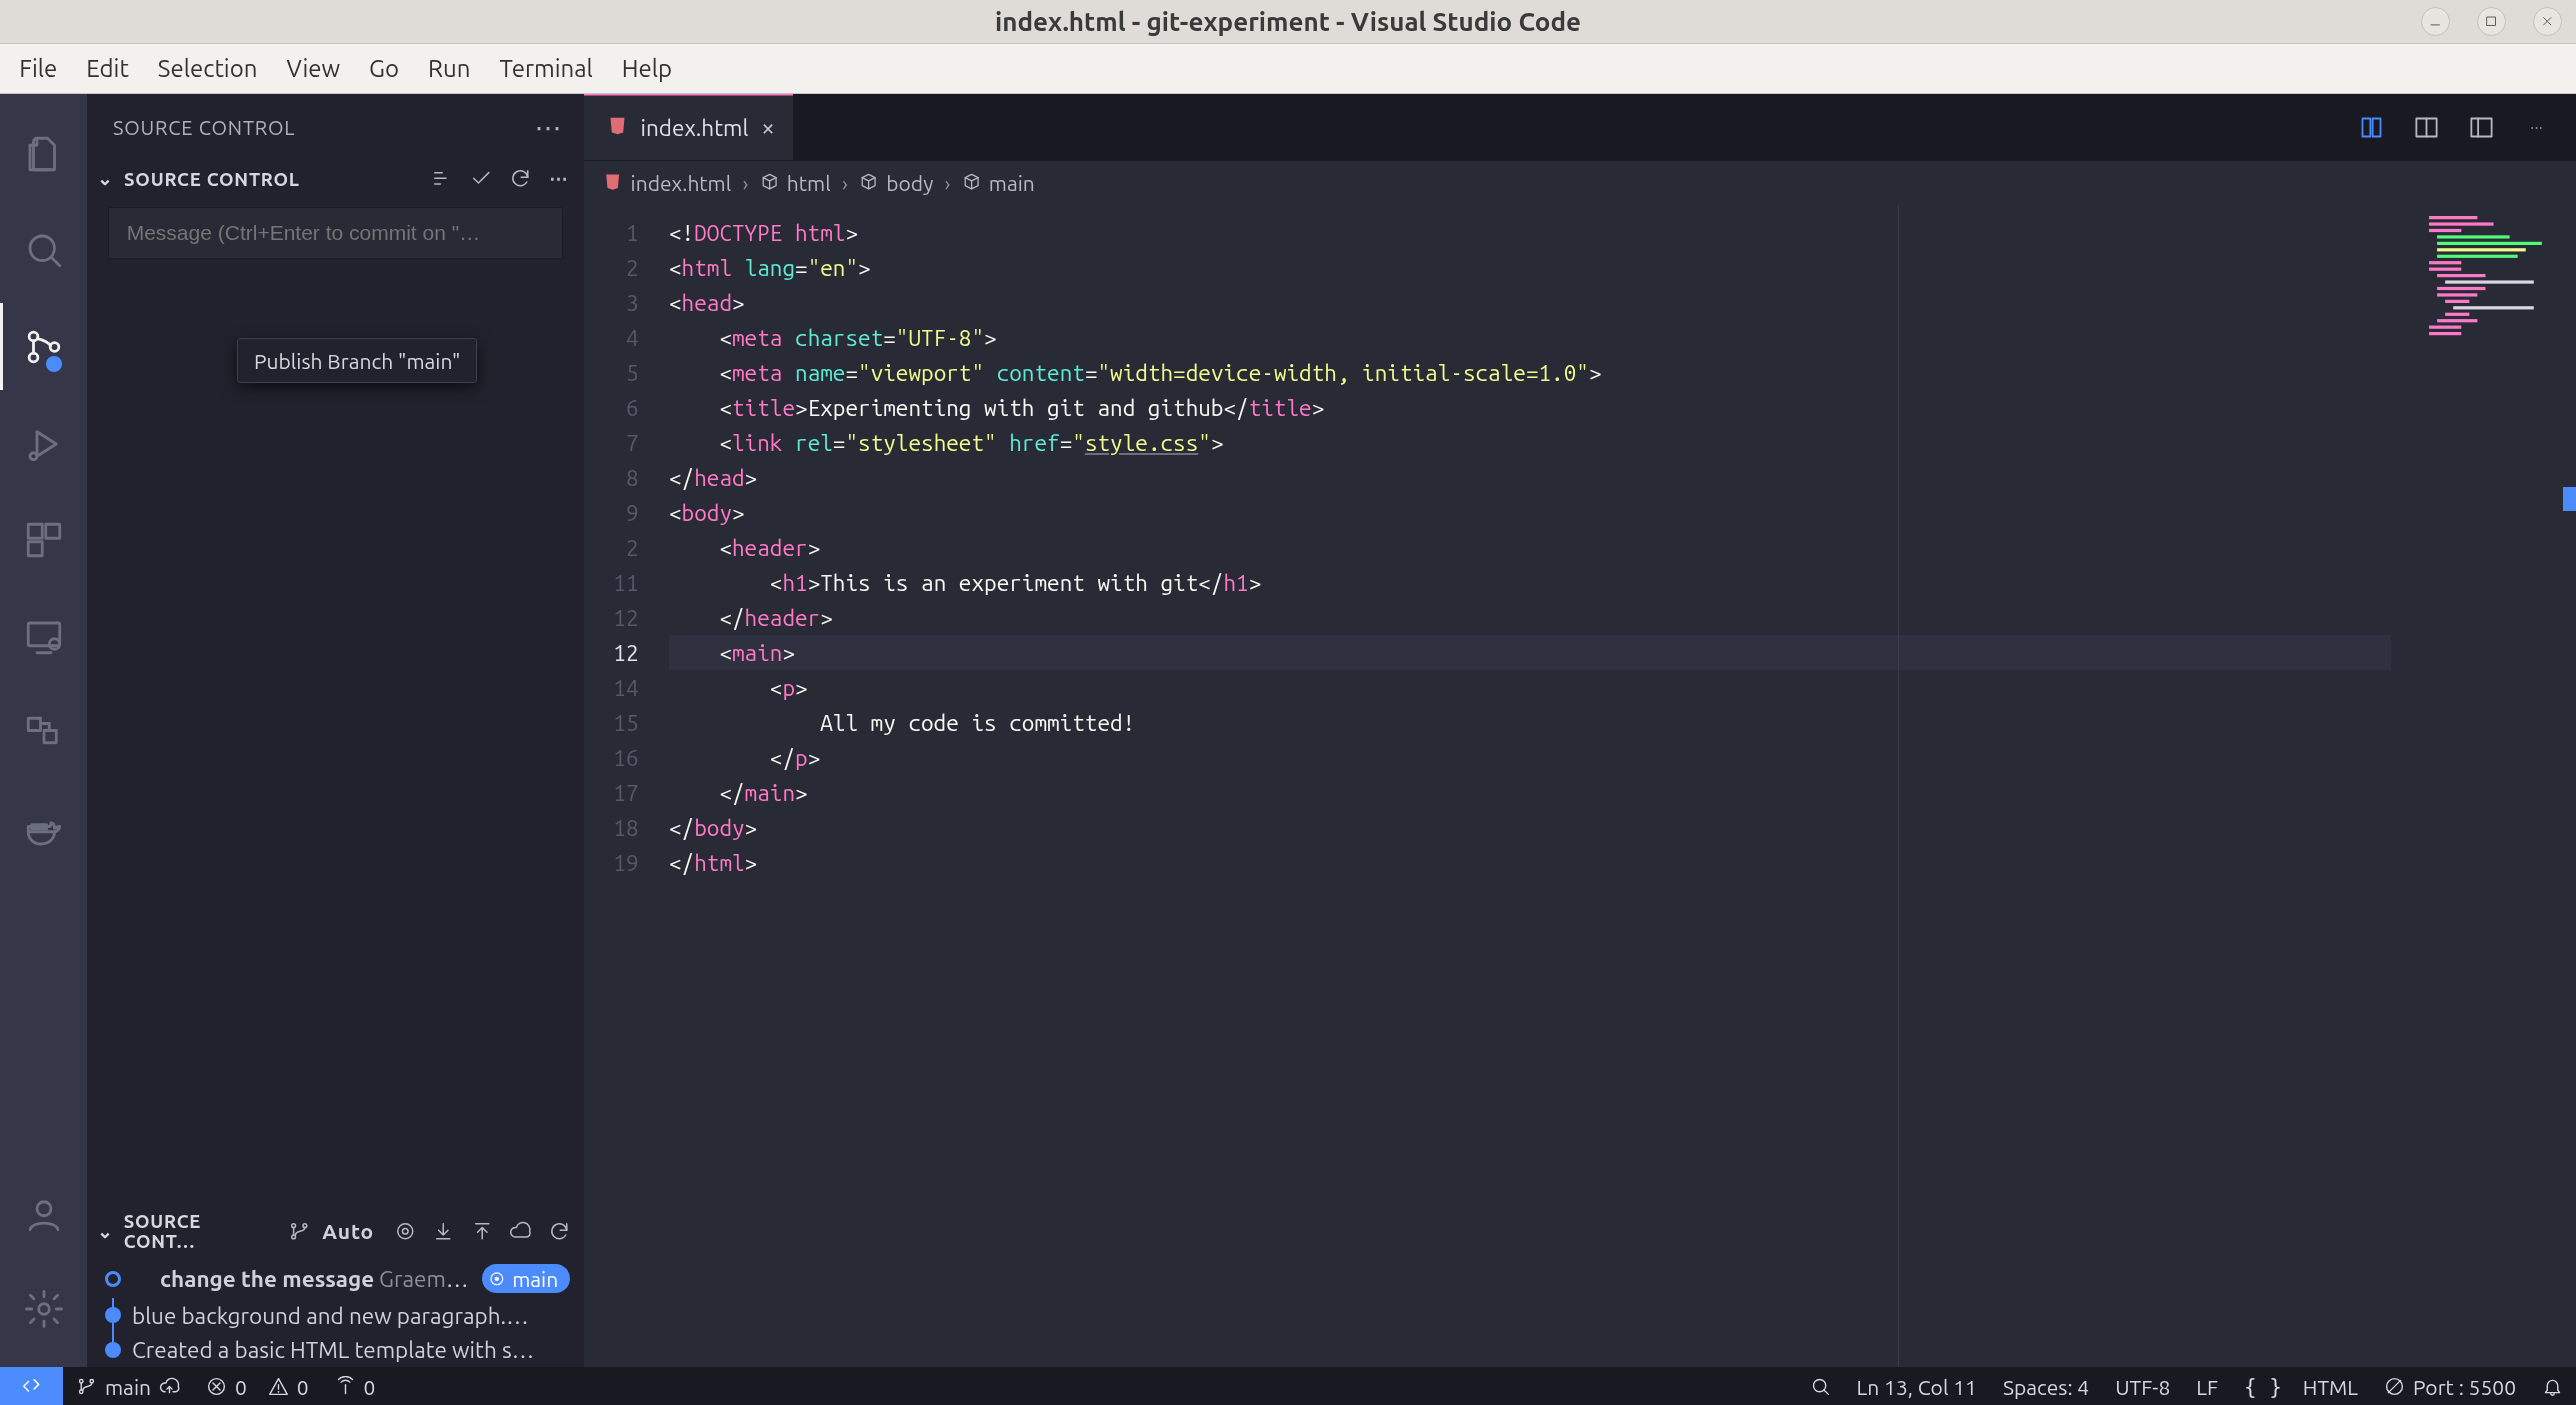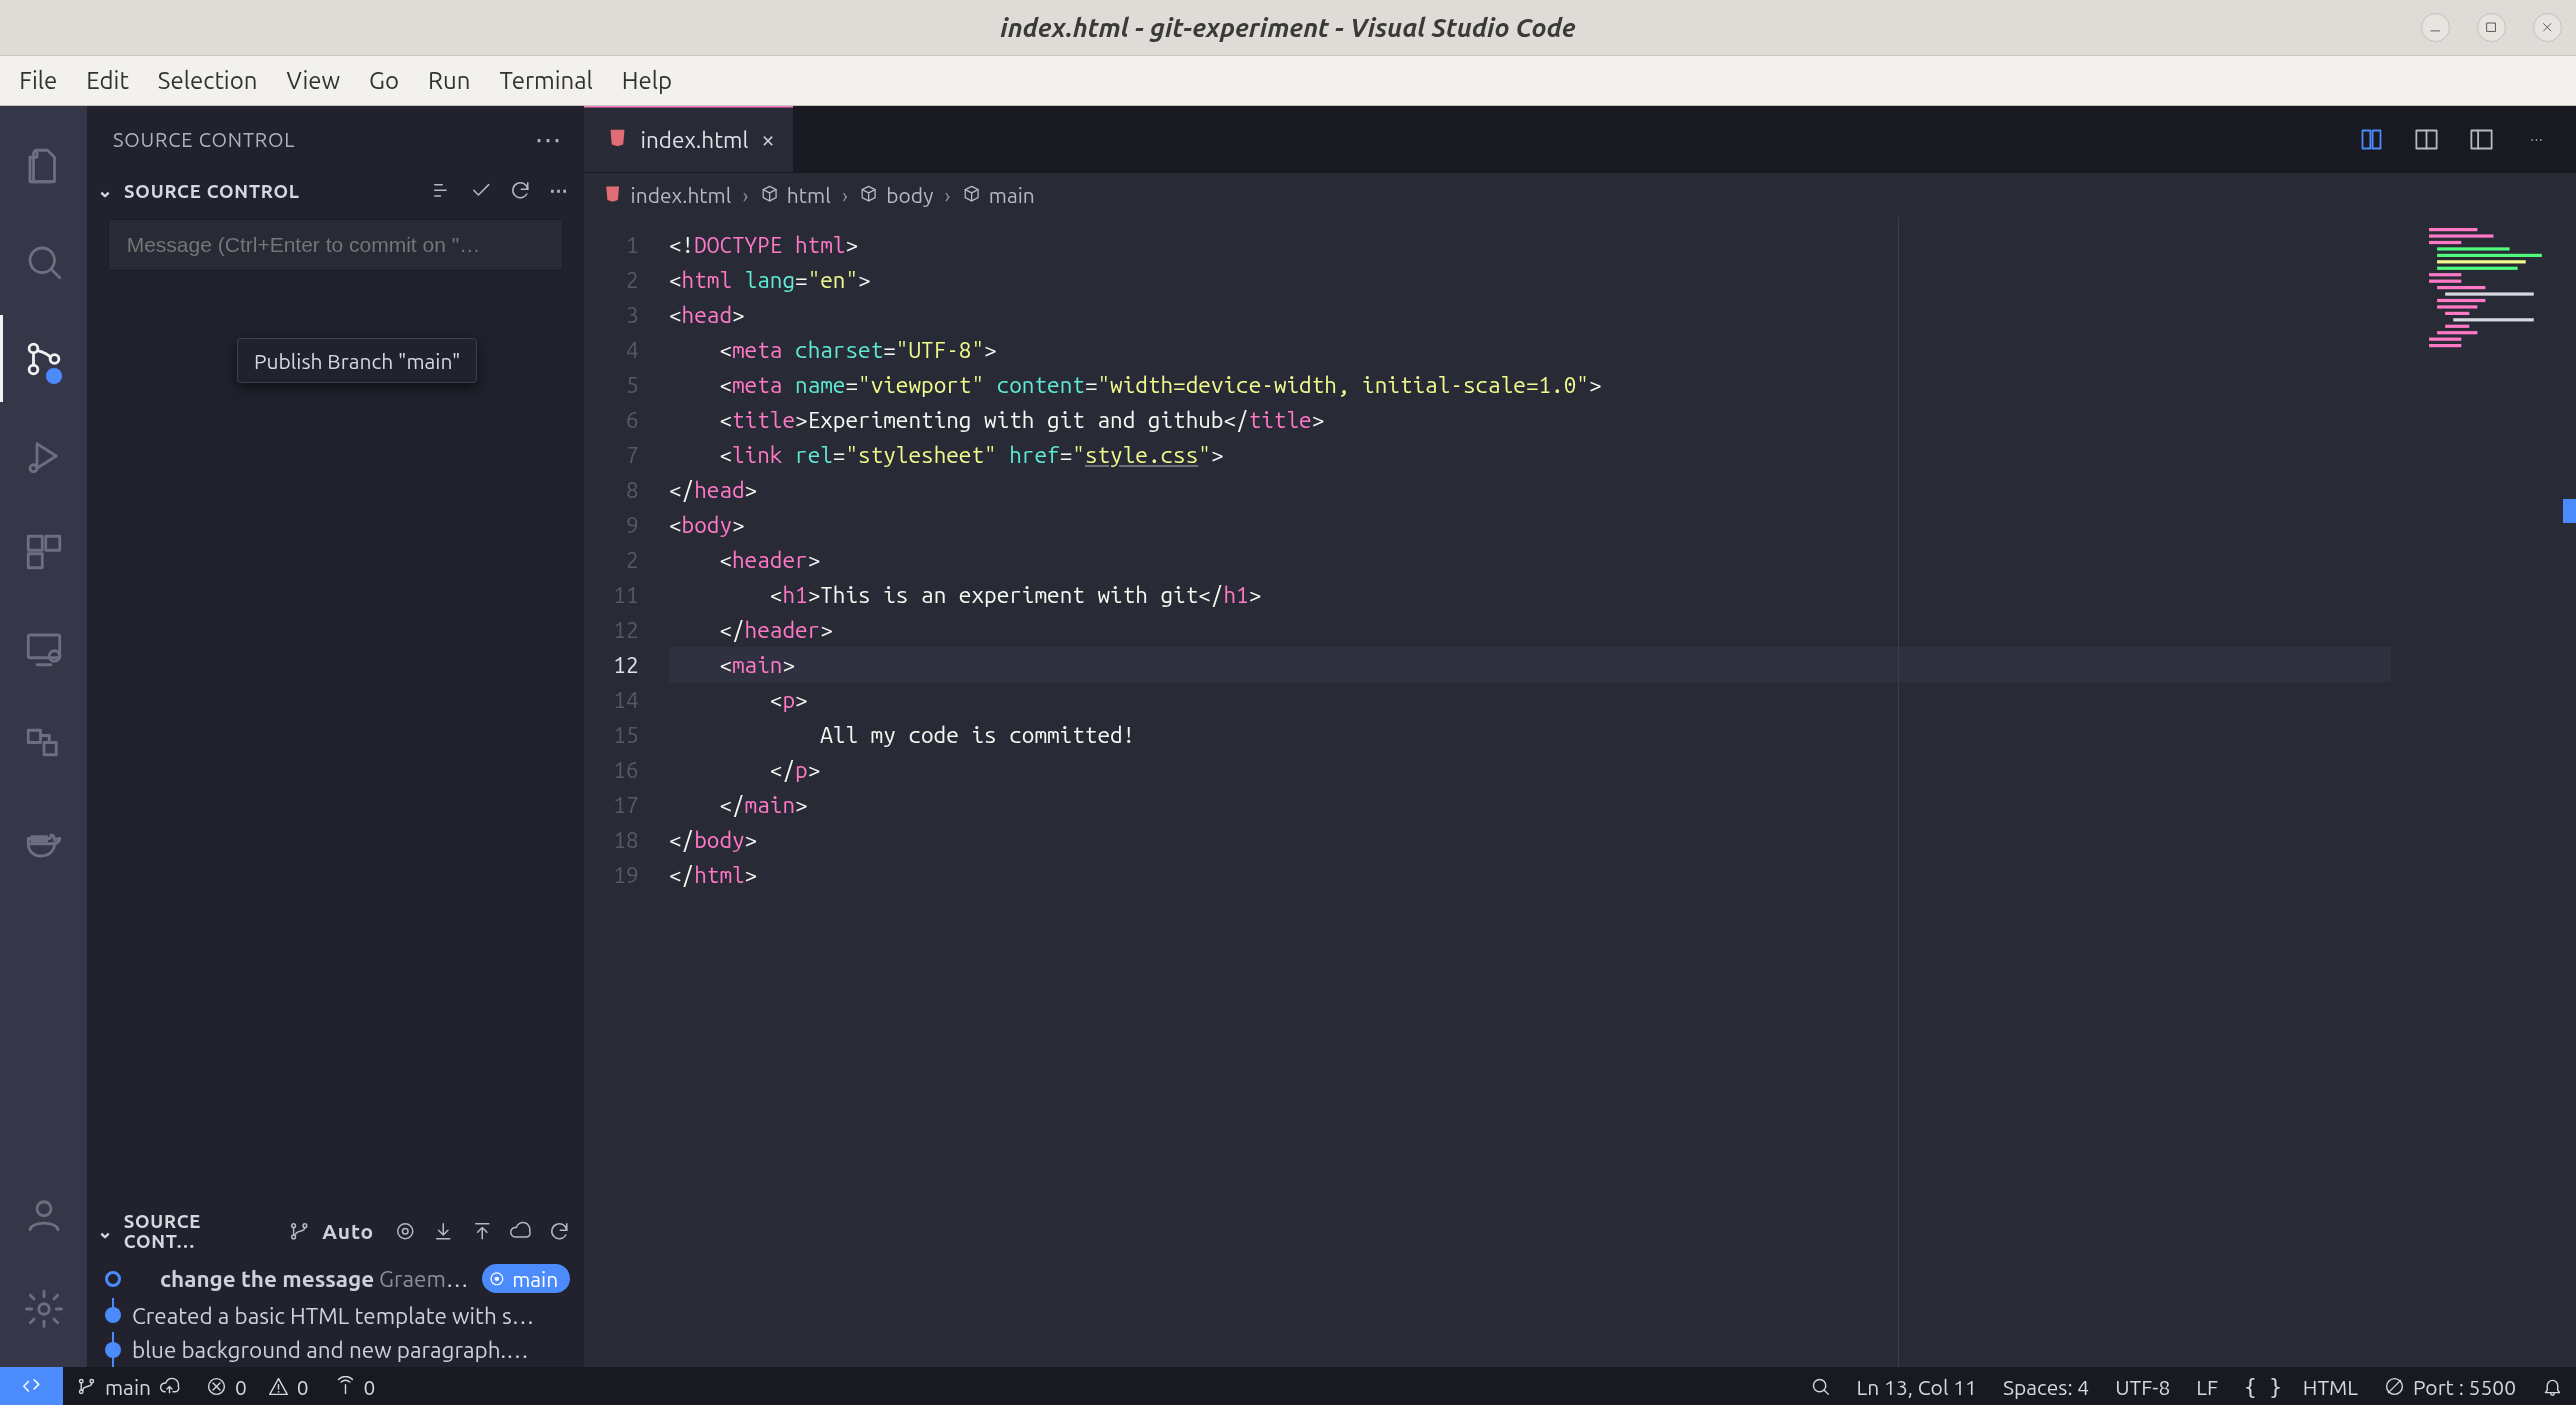--- a/index.html
+++ b/index.html
@@ -1,21 +1,21 @@
 <!DOCTYPE html>
 <html style="font-size:13px"><head>
 <meta charset="utf-8">
 <style>
   * { box-sizing: border-box; margin: 0; padding: 0; }
   html, body { width: 100%; height: 100%; font-family: "Ubuntu", "Segoe UI", Arial, sans-serif; overflow: hidden; }
 
   .window { width: 2576px; height: 1406px; transform-origin: top left; display: flex; flex-direction: column; background: #1e1f29; }
 
   
-  .os-titlebar { height: 56px; background: #dfdcd8; display: flex; align-items: center; position: relative; border-bottom: 0.8px solid #c9c6c2; font-style: italic; }
+  .os-titlebar { height: 44px; background: #dfdcd8; display: flex; align-items: center; position: relative; border-bottom: 0.8px solid #c9c6c2; }
   .os-title { flex: 1; text-align: center; font-weight: 600; font-size: 26px; color: #3a3a3a; }
   .os-ctrls { position: absolute; right: 14.5px; top: 0; bottom: 0; display: flex; align-items: center; gap: 27px; }
   .os-btn { width: 29px; height: 29px; border-radius: 50%; background: #e8e5e1; border: 0.8px solid #c3c0bc; display: flex; align-items: center; justify-content: center; color: #595754; font-size: 17.7px; }
   .os-btn svg { width: 14.5px; height: 14.5px; }
 
   
   .menubar { height: 50px; background: #f3f1ee; display: flex; align-items: center; padding: 0 4.8px; gap: 0; border-bottom: 0.8px solid #c9c6c2; }
   .menubar span { padding: 0 14.5px; font-size: 24px; color: #323232; }
 
   
@@ -309,28 +309,28 @@
             <span class="msg"><b>change the message</b><span class="author">Graeme…</span></span>
             <span class="branch-pill">
                 <svg viewBox="0 0 24 24">
                   <circle class="stroke" style="stroke:#fff" cx="12" cy="12" r="8"></circle>
                   <circle style="fill:#fff" cx="12" cy="12" r="3"></circle>
                 </svg>
                 <span>main</span>
               </span>
           </div>
           <div class="commit-row">
+            <div class="commit-line"></div>
+            <span class="dot solid"></span>
+            <span class="msg">blue background and new paragraph.…</span>
+          </div>
+          <div class="commit-row">
             <div class="commit-line" style="bottom:50%;"></div>
             <span class="dot solid"></span>
             <span class="msg">Created a basic HTML template with s…</span>
-          </div>
-          <div class="commit-row">
-            <div class="commit-line"></div>
-            <span class="dot solid"></span>
-            <span class="msg">blue background and new paragraph.…</span>
           </div>
         </div>
       </div>
     </div>
 
     <div class="tooltip">Publish Branch "main"</div>
 
     <div class="editor-col">
       <div class="tabrow">
         <div class="tab active">

